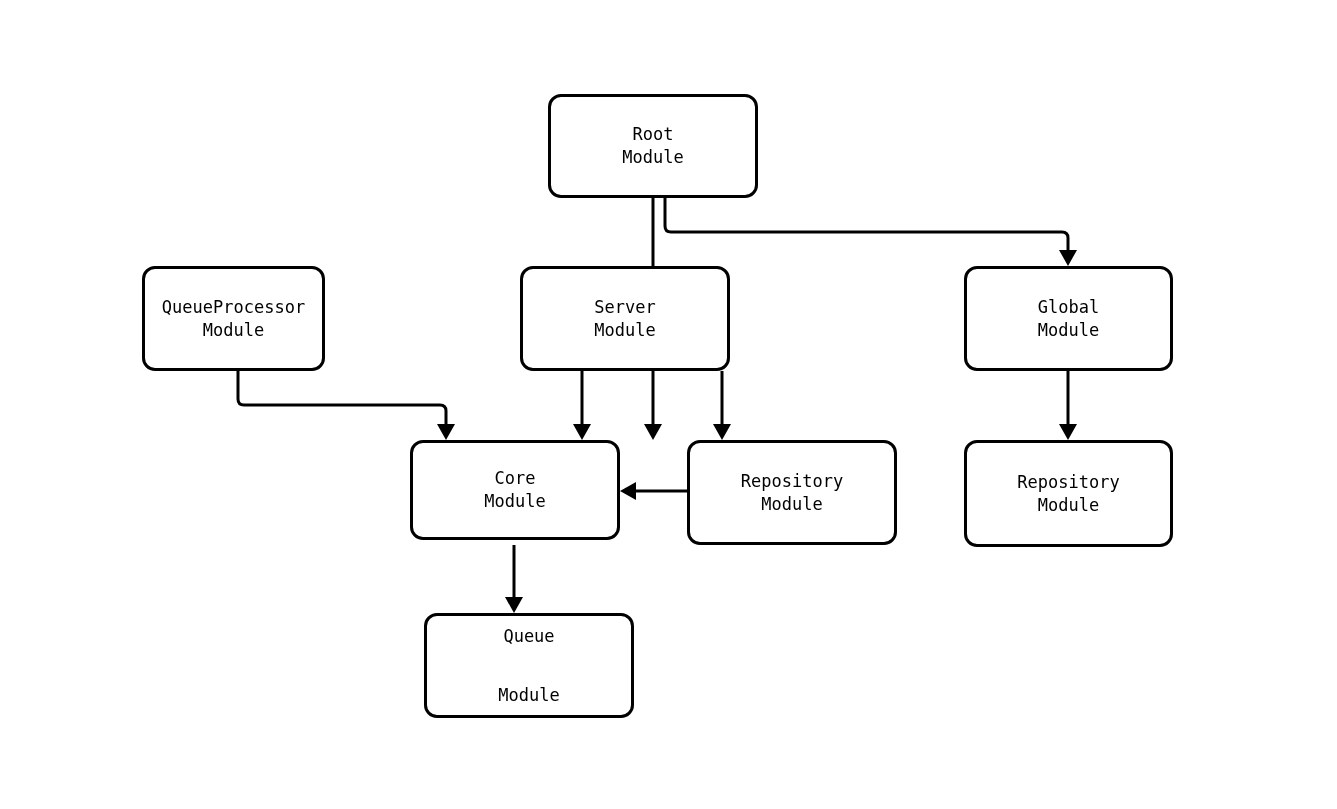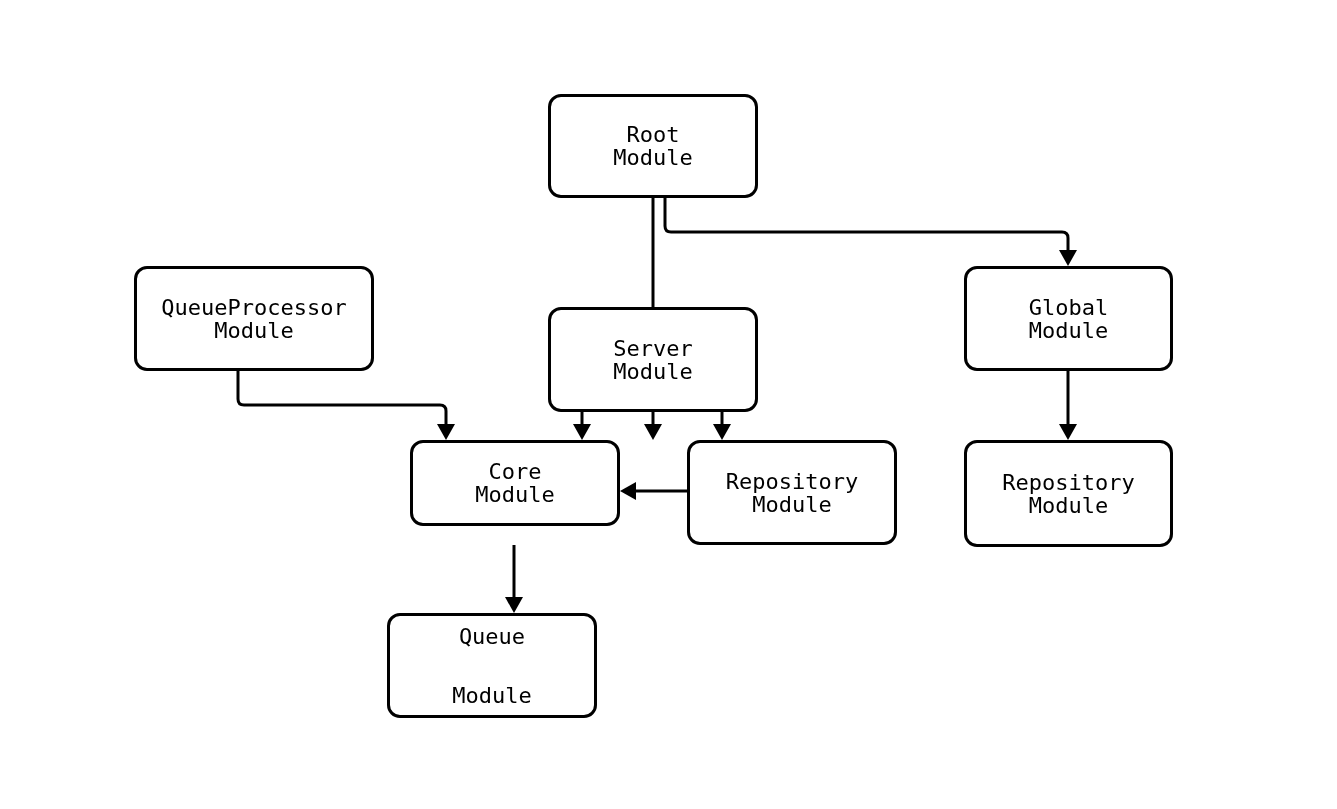--- a/index.html
+++ b/index.html
@@ -34,21 +34,21 @@
     border: 3px solid #000000;
     border-radius: 13px;
     display: flex;
     flex-direction: column;
     align-items: center;
     justify-content: center;
     z-index: 2;
   }
   .node-line {
     font-family: "DejaVu Sans Mono", "Liberation Mono", monospace;
-    font-size: 22px;
+    font-size: 17px;
     line-height: 23px;
     color: #000000;
     white-space: pre;
     letter-spacing: 0px;
     text-align: left;
   }
 </style>
 </head>
 <body>
 
@@ -100,48 +100,48 @@
       <path d="M 514 545 L 514 597" fill="none" stroke="#000000" stroke-width="3" stroke-linecap="butt"></path>
       <path d="M 505 597 L 523 597 L 514 613 z" fill="#000000"></path>
     </g>
   </svg>
 
   <div class="node" style="left:548px; top:94px; width:210px; height:104px;">
     <div class="node-line">Root</div>
     <div class="node-line">Module</div>
   </div>
 
-  <div class="node" style="left:134px; top:266px; width:240px; height:105px;">
+  <div class="node" style="left:142px; top:266px; width:183px; height:105px;">
     <div class="node-line">QueueProcessor</div>
     <div class="node-line">Module</div>
   </div>
 
-  <div class="node" style="left:548px; top:266px; width:210px; height:105px;margin-top:41px;">
+  <div class="node" style="left:520px; top:266px; width:210px; height:105px;">
     <div class="node-line">Server</div>
     <div class="node-line">Module</div>
   </div>
 
   <div class="node" style="left:964px; top:266px; width:209px; height:105px;">
     <div class="node-line">Global</div>
     <div class="node-line">Module</div>
   </div>
 
-  <div class="node" style="left:410px; top:440px; width:210px; height:86px;">
+  <div class="node" style="left:410px; top:440px; width:210px; height:100px;">
     <div class="node-line">Core</div>
     <div class="node-line">Module</div>
   </div>
 
   <div class="node" style="left:687px; top:440px; width:210px; height:105px;">
     <div class="node-line">Repository</div>
     <div class="node-line">Module</div>
   </div>
 
   <div class="node" style="left:964px; top:440px; width:209px; height:107px;">
     <div class="node-line">Repository</div>
     <div class="node-line">Module</div>
   </div>
 
-  <div class="node" style="left:387px; top:613px; width:210px; height:105px;gap:36px;">
+  <div class="node" style="left:424px; top:613px; width:210px; height:105px;gap:36px;">
     <div class="node-line">Queue</div>
     <div class="node-line">Module</div>
   </div>
 
 </div>
 
 </body></html>

